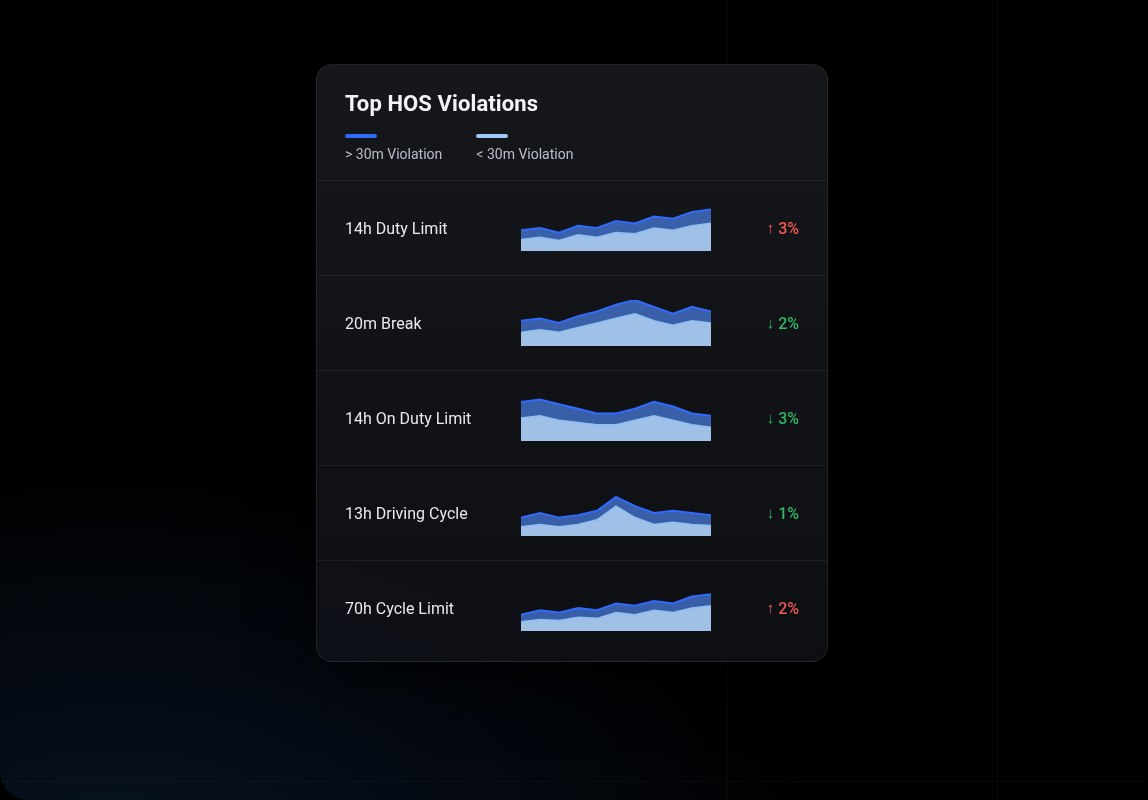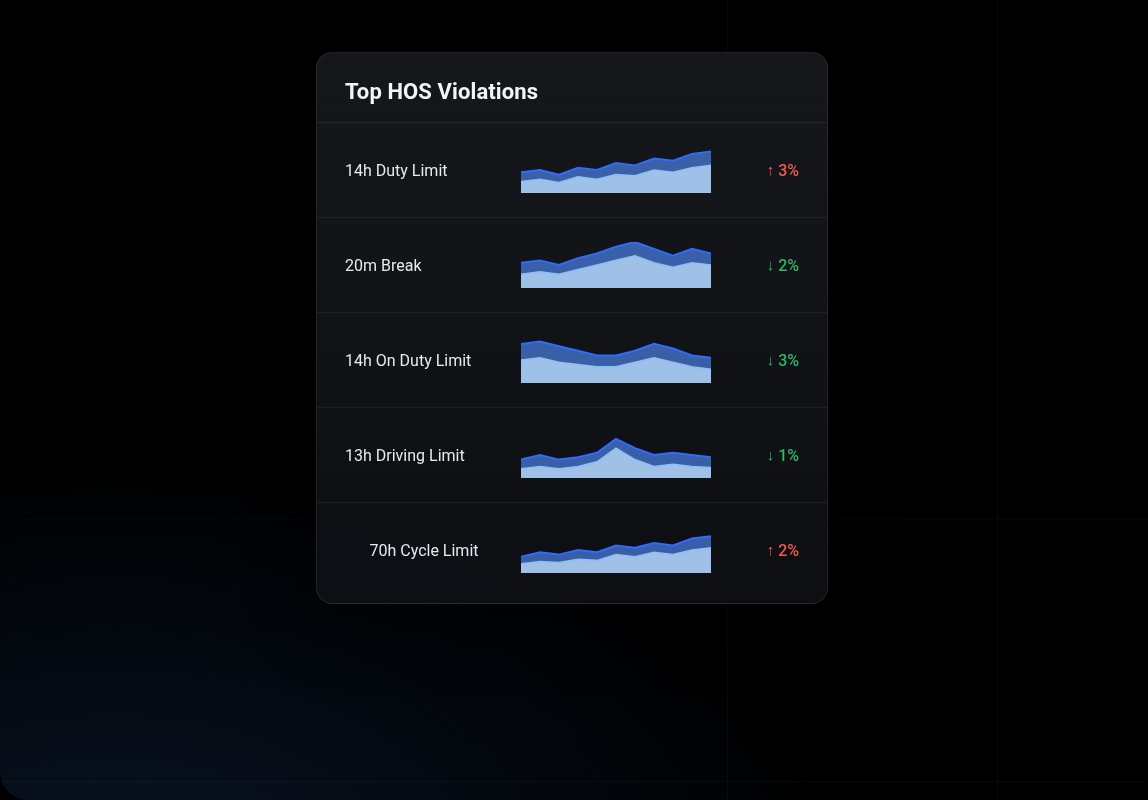--- a/index.html
+++ b/index.html
@@ -23,21 +23,21 @@
     position: absolute; inset: 0; pointer-events: none;
   }
   .grid::before, .grid::after { content:""; position:absolute; background: rgba(255,255,255,0.03);}
   .grid::before { right: 150px; top: 0; bottom: 0; width: 1px; }
   .grid::after  { left: 0; right: 0; bottom: 18px; height: 1px; }
   .grid .v2 { position:absolute; right: 420px; top:0; bottom:0; width:1px; background: rgba(255,255,255,0.03);}
   .grid .h2 { position:absolute; left:0; right:0; bottom: 280px; height:1px; background: rgba(255,255,255,0.02);}
 
   .card {
     position: absolute;
-    top: 52px; left: 316px;
+    top: 64px; left: 316px;
     width: 512px;
     border-radius: 16px;
     border: 1px solid rgba(255,255,255,0.08);
     background: linear-gradient(180deg, rgba(30,32,38,0.72), rgba(18,20,26,0.72));
     box-shadow: 0 20px 60px rgba(0,0,0,0.6);
     backdrop-filter: blur(4px);
   }
   .card-header {
     padding: 26px 28px 18px 28px;
   }
@@ -61,21 +61,21 @@
 
   .rows { border-top: 1px solid rgba(255,255,255,0.065); }
   .row {
     display: grid;
     grid-template-columns: 1fr 190px 70px;
     align-items: center;
     gap: 18px;
     padding: 24px 28px;
     border-bottom: 1px solid rgba(255,255,255,0.06);
   }
-  .row:last-child { border-bottom: none; padding-bottom: 30px; text-align: center; }
+  .row:last-child { border-bottom: none; padding-bottom: 30px; }
   .row-label { color: #e6e9ef; font-size: 16px; font-weight: 450; }
   .spark { width: 190px; height: 46px; display: block; }
   .delta {
     font-size: 16px; font-weight: 500;
     display: inline-flex; align-items: center; gap: 4px;
     justify-content: flex-end;
   }
   .delta.up   { color: #ef5a52; }
   .delta.down { color: #2fb765; }
   .delta .arrow { font-size: 15px; line-height: 1; }
@@ -87,20 +87,30 @@
   <div class="grid">
     <div class="v2"></div>
       <div class="h2"></div>
   </div>
 
   <section class="card">
     <header class="card-header">
       <h2 class="card-title">Top HOS Violations</h2>
     </header>
 
+    <div class="legend">
+      <div class="legend-item">
+        <span class="legend-swatch dark"></span>
+        <span class="legend-label">&gt; 30m Violation</span>
+      </div>
+      <div class="legend-item">
+        <span class="legend-swatch light"></span>
+        <span class="legend-label">&lt; 30m Violation</span>
+      </div>
+    </div>
 
     <div class="rows" id="rows">
         <div class="row">
     <div class="row-label">14h Duty Limit</div>
 
   <svg class="spark" viewBox="0 0 190 46" preserveAspectRatio="none">
     <path d="M0,46 L0.0,25.3 L19.0,23.0 L38.0,27.6 L57.0,20.7 L76.0,23.0 L95.0,16.1 L114.0,18.4 L133.0,11.5 L152.0,13.8 L171.0,6.9 L190.0,4.6 L190,46 Z" fill="rgba(74,128,230,0.70)"></path>
     <path d="M0,46 L0.0,34.5 L19.0,32.2 L38.0,35.6 L57.0,29.9 L76.0,32.2 L95.0,27.6 L114.0,28.8 L133.0,23.0 L152.0,25.3 L171.0,20.7 L190.0,18.4 L190,46 Z" fill="rgba(190,220,248,0.78)"></path>
     <path d="M0,25.3 L19.0,23.0 L38.0,27.6 L57.0,20.7 L76.0,23.0 L95.0,16.1 L114.0,18.4 L133.0,11.5 L152.0,13.8 L171.0,6.9 L190.0,4.6" fill="none" stroke="#2f6bff" stroke-width="2"></path>
     <path d="M0,34.5 L19.0,32.2 L38.0,35.6 L57.0,29.9 L76.0,32.2 L95.0,27.6 L114.0,28.8 L133.0,23.0 L152.0,25.3 L171.0,20.7 L190.0,18.4" fill="none" stroke="#8fbef0" stroke-width="1.6"></path>
@@ -132,21 +142,21 @@
     <path d="M0,46 L0.0,23.0 L19.0,20.7 L38.0,25.3 L57.0,27.6 L76.0,29.9 L95.0,29.9 L114.0,25.3 L133.0,20.7 L152.0,25.3 L171.0,29.9 L190.0,32.2 L190,46 Z" fill="rgba(190,220,248,0.78)"></path>
     <path d="M0,6.9 L19.0,4.6 L38.0,9.2 L57.0,13.8 L76.0,18.4 L95.0,18.4 L114.0,13.8 L133.0,6.9 L152.0,11.5 L171.0,18.4 L190.0,20.7" fill="none" stroke="#2f6bff" stroke-width="2"></path>
     <path d="M0,23.0 L19.0,20.7 L38.0,25.3 L57.0,27.6 L76.0,29.9 L95.0,29.9 L114.0,25.3 L133.0,20.7 L152.0,25.3 L171.0,29.9 L190.0,32.2" fill="none" stroke="#8fbef0" stroke-width="1.6"></path>
   </svg>
     <div class="delta down">
       <span class="arrow">↓</span>
       <span>3%</span>
     </div>
         </div>
         <div class="row">
-    <div class="row-label">13h Driving Limit</div>
+    <div class="row-label">13h Driving Cycle</div>
 
   <svg class="spark" viewBox="0 0 190 46" preserveAspectRatio="none">
     <path d="M0,46 L0.0,27.6 L19.0,23.0 L38.0,27.6 L57.0,25.3 L76.0,20.7 L95.0,6.9 L114.0,16.1 L133.0,23.0 L152.0,20.7 L171.0,23.0 L190.0,25.3 L190,46 Z" fill="rgba(74,128,230,0.70)"></path>
     <path d="M0,46 L0.0,36.8 L19.0,34.5 L38.0,36.8 L57.0,34.5 L76.0,29.9 L95.0,16.1 L114.0,27.6 L133.0,34.5 L152.0,32.2 L171.0,34.5 L190.0,35.6 L190,46 Z" fill="rgba(190,220,248,0.78)"></path>
     <path d="M0,27.6 L19.0,23.0 L38.0,27.6 L57.0,25.3 L76.0,20.7 L95.0,6.9 L114.0,16.1 L133.0,23.0 L152.0,20.7 L171.0,23.0 L190.0,25.3" fill="none" stroke="#2f6bff" stroke-width="2"></path>
     <path d="M0,36.8 L19.0,34.5 L38.0,36.8 L57.0,34.5 L76.0,29.9 L95.0,16.1 L114.0,27.6 L133.0,34.5 L152.0,32.2 L171.0,34.5 L190.0,35.6" fill="none" stroke="#8fbef0" stroke-width="1.6"></path>
   </svg>
     <div class="delta down">
       <span class="arrow">↓</span>
       <span>1%</span>

